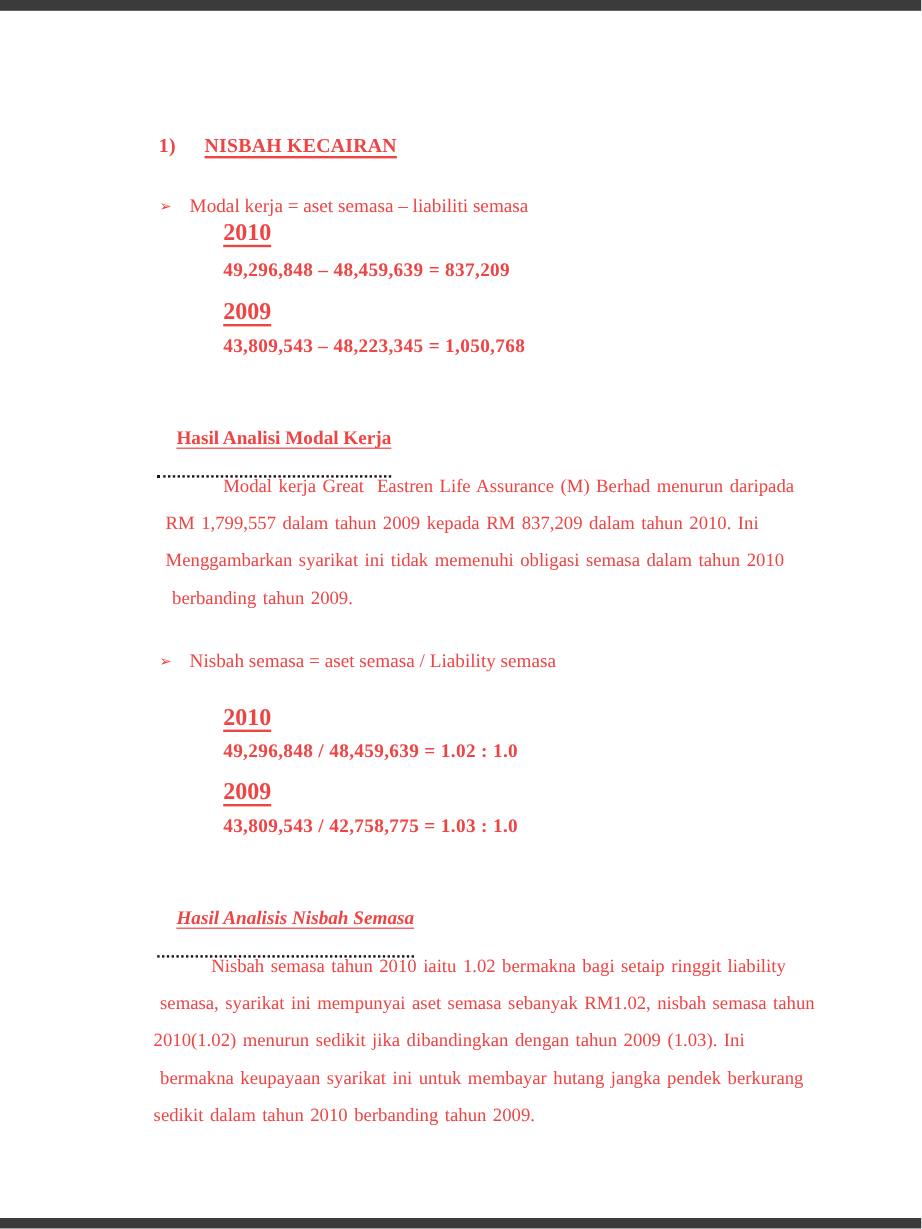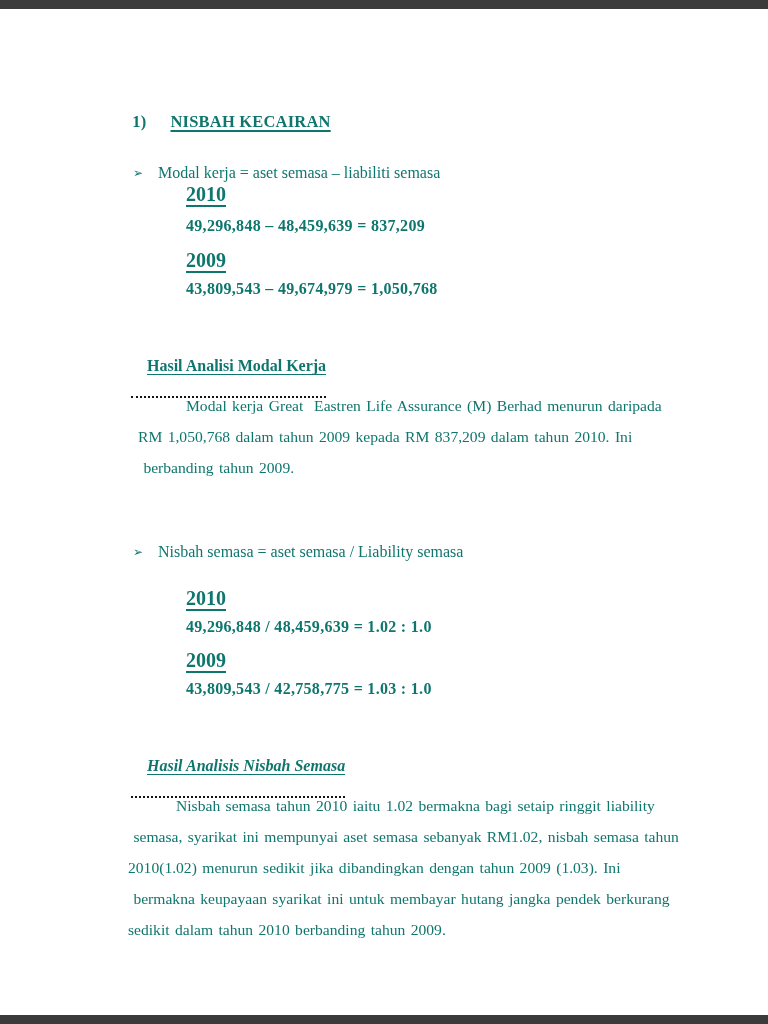--- a/index.html
+++ b/index.html
@@ -6,21 +6,21 @@
     margin: 0;
     padding: 0;
     background: #ffffff;
   }
   .page {
     position: relative;
     width: 768px;
     height: 1024px;
     background: #ffffff;
     font-family: "Liberation Serif", serif;
-    color: #0f766e;
+    color: #ef4444;
     overflow: hidden;
   }
   .edge-bar {
     position: absolute;
     left: 0;
     width: 768px;
     height: 9px;
     background: #3b3b3b;
   }
   .edge-bar.top { top: 0; }
@@ -112,29 +112,30 @@
     <span>1)</span><span class="title-text">NISBAH KECAIRAN</span>
   </div>
 
   <div class="abs bullet-row bullet-row-1">
     <span class="bullet-glyph">➢</span><span>Modal kerja = aset semasa – liabiliti semasa</span>
   </div>
 
   <div class="abs year-label y2010-a">2010</div>
   <div class="abs calc-line calc1">49,296,848 – 48,459,639 = 837,209</div>
   <div class="abs year-label y2009-a">2009</div>
-  <div class="abs calc-line calc2">43,809,543 – 49,674,979 = 1,050,768</div>
+  <div class="abs calc-line calc2">43,809,543 – 48,223,345 = 1,050,768</div>
 
   <div class="abs analysis-title analysis-title-1">
     <span class="inner-underline">Hasil Analisi Modal Kerja</span>
   </div>
 
   <div class="para para-1">
     <div class="line indent">Modal kerja Great  Eastren Life Assurance (M) Berhad menurun daripada</div>
-    <div class="line">RM 1,050,768 dalam tahun 2009 kepada RM 837,209 dalam tahun 2010. Ini</div>
+    <div class="line">RM 1,799,557 dalam tahun 2009 kepada RM 837,209 dalam tahun 2010. Ini</div>
+    <div class="line">Menggambarkan syarikat ini tidak memenuhi obligasi semasa dalam tahun 2010</div>
     <div class="line"> berbanding tahun 2009.</div>
   </div>
 
   <div class="abs bullet-row bullet-row-2">
     <span class="bullet-glyph">➢</span><span>Nisbah semasa = aset semasa / Liability semasa</span>
   </div>
 
   <div class="abs year-label y2010-b">2010</div>
   <div class="abs calc-line calc3">49,296,848 / 48,459,639 = 1.02 : 1.0</div>
   <div class="abs year-label y2009-b">2009</div>

